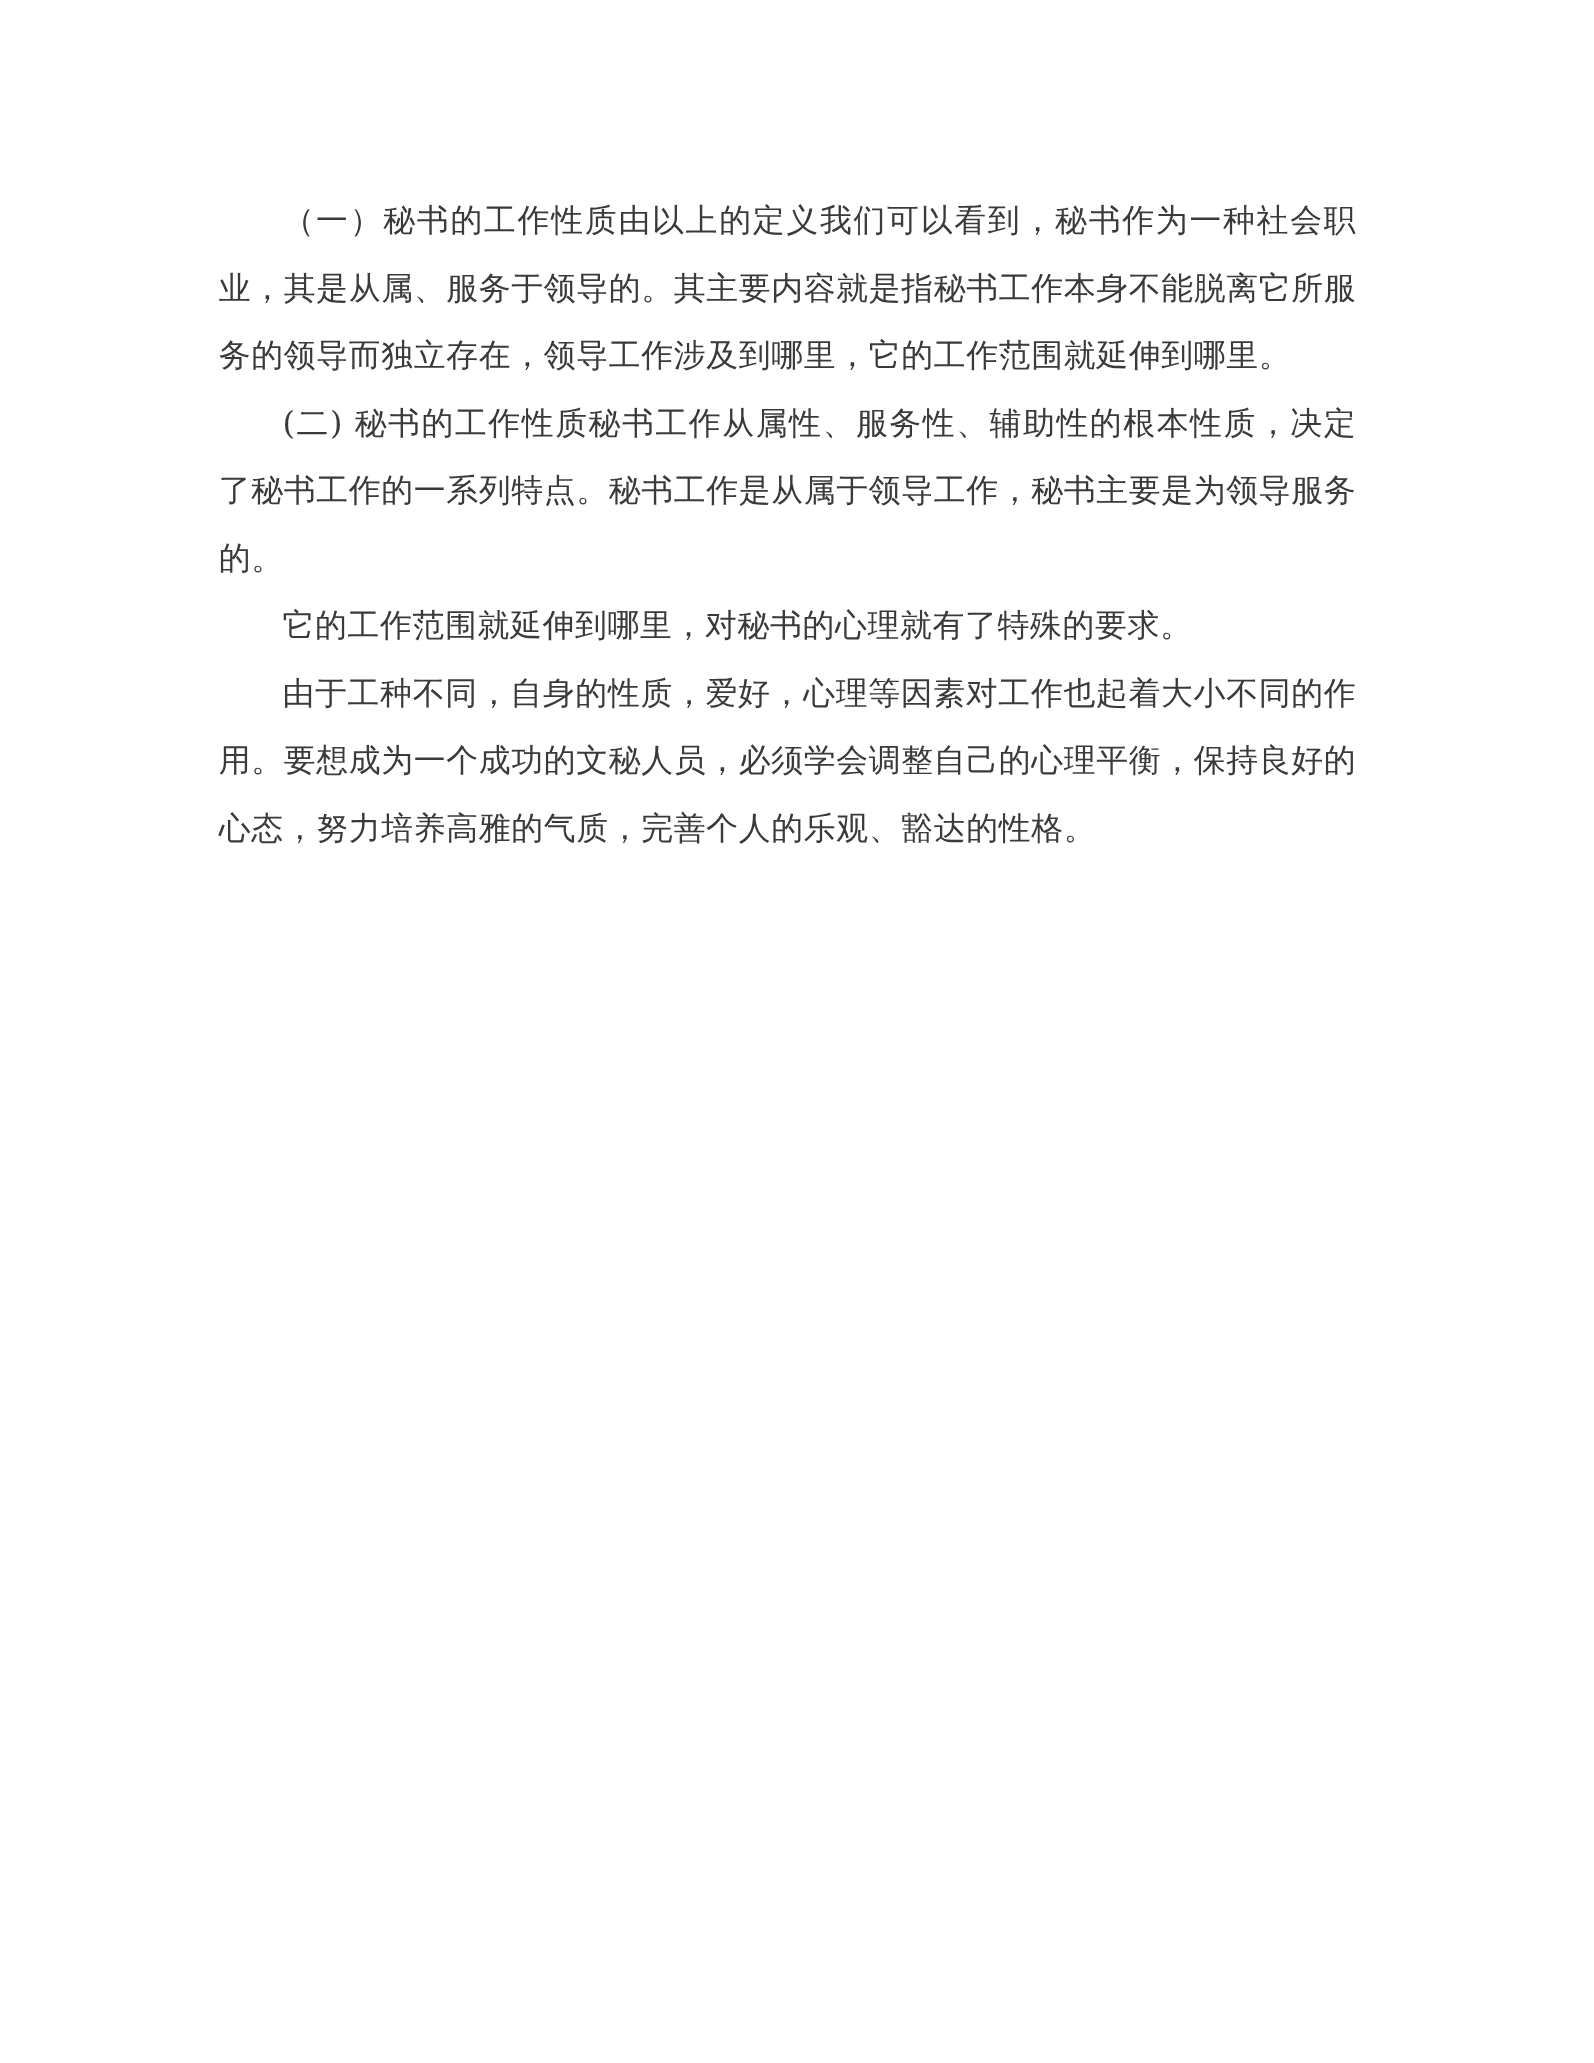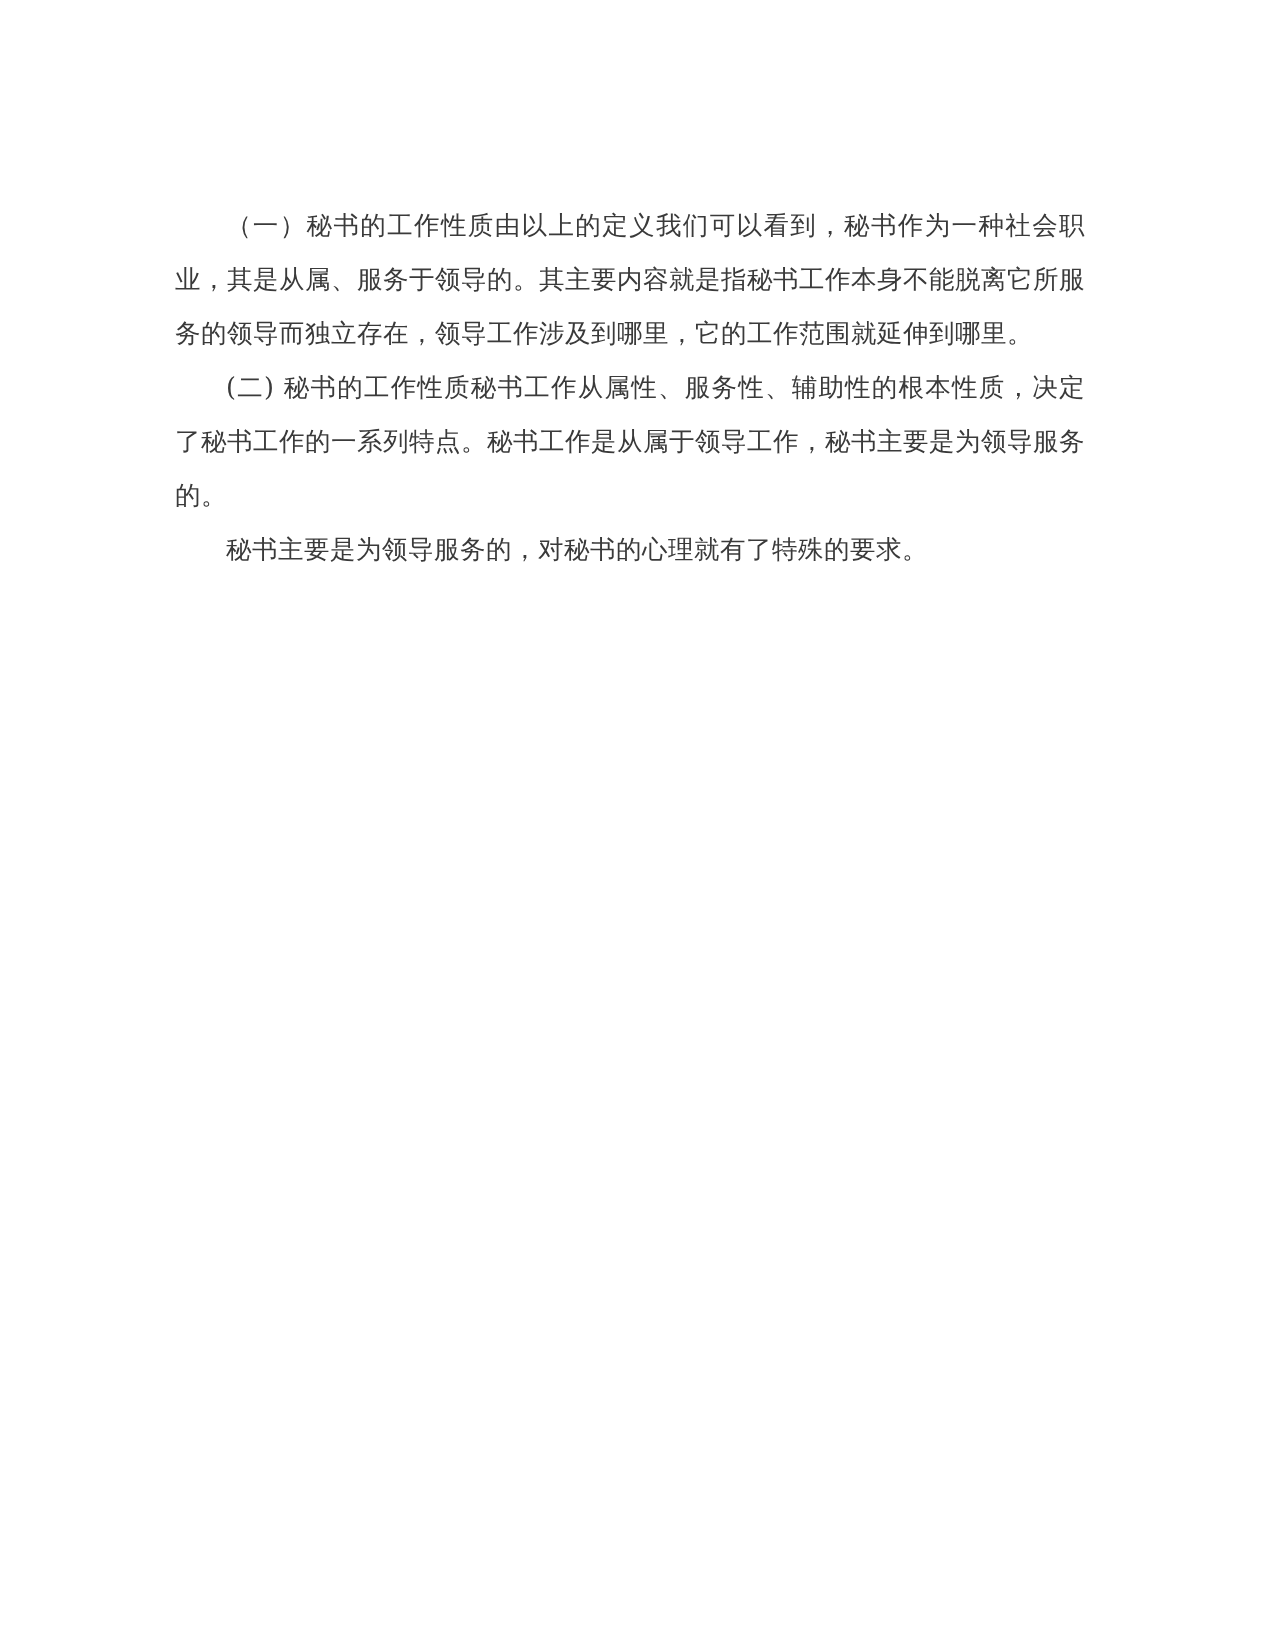--- a/index.html
+++ b/index.html
@@ -13,21 +13,20 @@
     font-family: "DejaVu Serif", "Liberation Serif", serif;
     color: #2b2b2b;
   }
   .page {
     position: relative;
     width: 1275px;
     height: 1426px;
     background: #ffffff;
     box-sizing: border-box;
     padding: 150px 190px 120px 175px;
-    margin-top: 48px;
   }
   .doc-body {
     font-size: 25.5px;
     line-height: 54px;
     letter-spacing: 0.5px;
     text-align: justify;
     text-justify: inter-ideograph;
     color: #3a3a3a;
   }
   .para {
@@ -42,15 +41,16 @@
     margin-top: 0;
   }
 </style>
 </head>
 <body>
 
 <div class="page">
   <div class="doc-body">
     <p class="para">（一）秘书的工作性质由以上的定义我们可以看到，秘书作为一种社会职业，其是从属、服务于领导的。其主要内容就是指秘书工作本身不能脱离它所服务的领导而独立存在，领导工作涉及到哪里，它的工作范围就延伸到哪里。</p>
     <p class="para">(二) 秘书的工作性质秘书工作从属性、服务性、辅助性的根本性质，决定了秘书工作的一系列特点。秘书工作是从属于领导工作，秘书主要是为领导服务的。</p>
-    <p class="para">秘书主要是为领导服务的，对秘书的心理就有了特殊的要求。</p>
+    <p class="para">它的工作范围就延伸到哪里，对秘书的心理就有了特殊的要求。</p>
+    <p class="para">由于工种不同，自身的性质，爱好，心理等因素对工作也起着大小不同的作用。要想成为一个成功的文秘人员，必须学会调整自己的心理平衡，保持良好的心态，努力培养高雅的气质，完善个人的乐观、豁达的性格。</p>
   </div>
 </div>
 
 </body></html>

